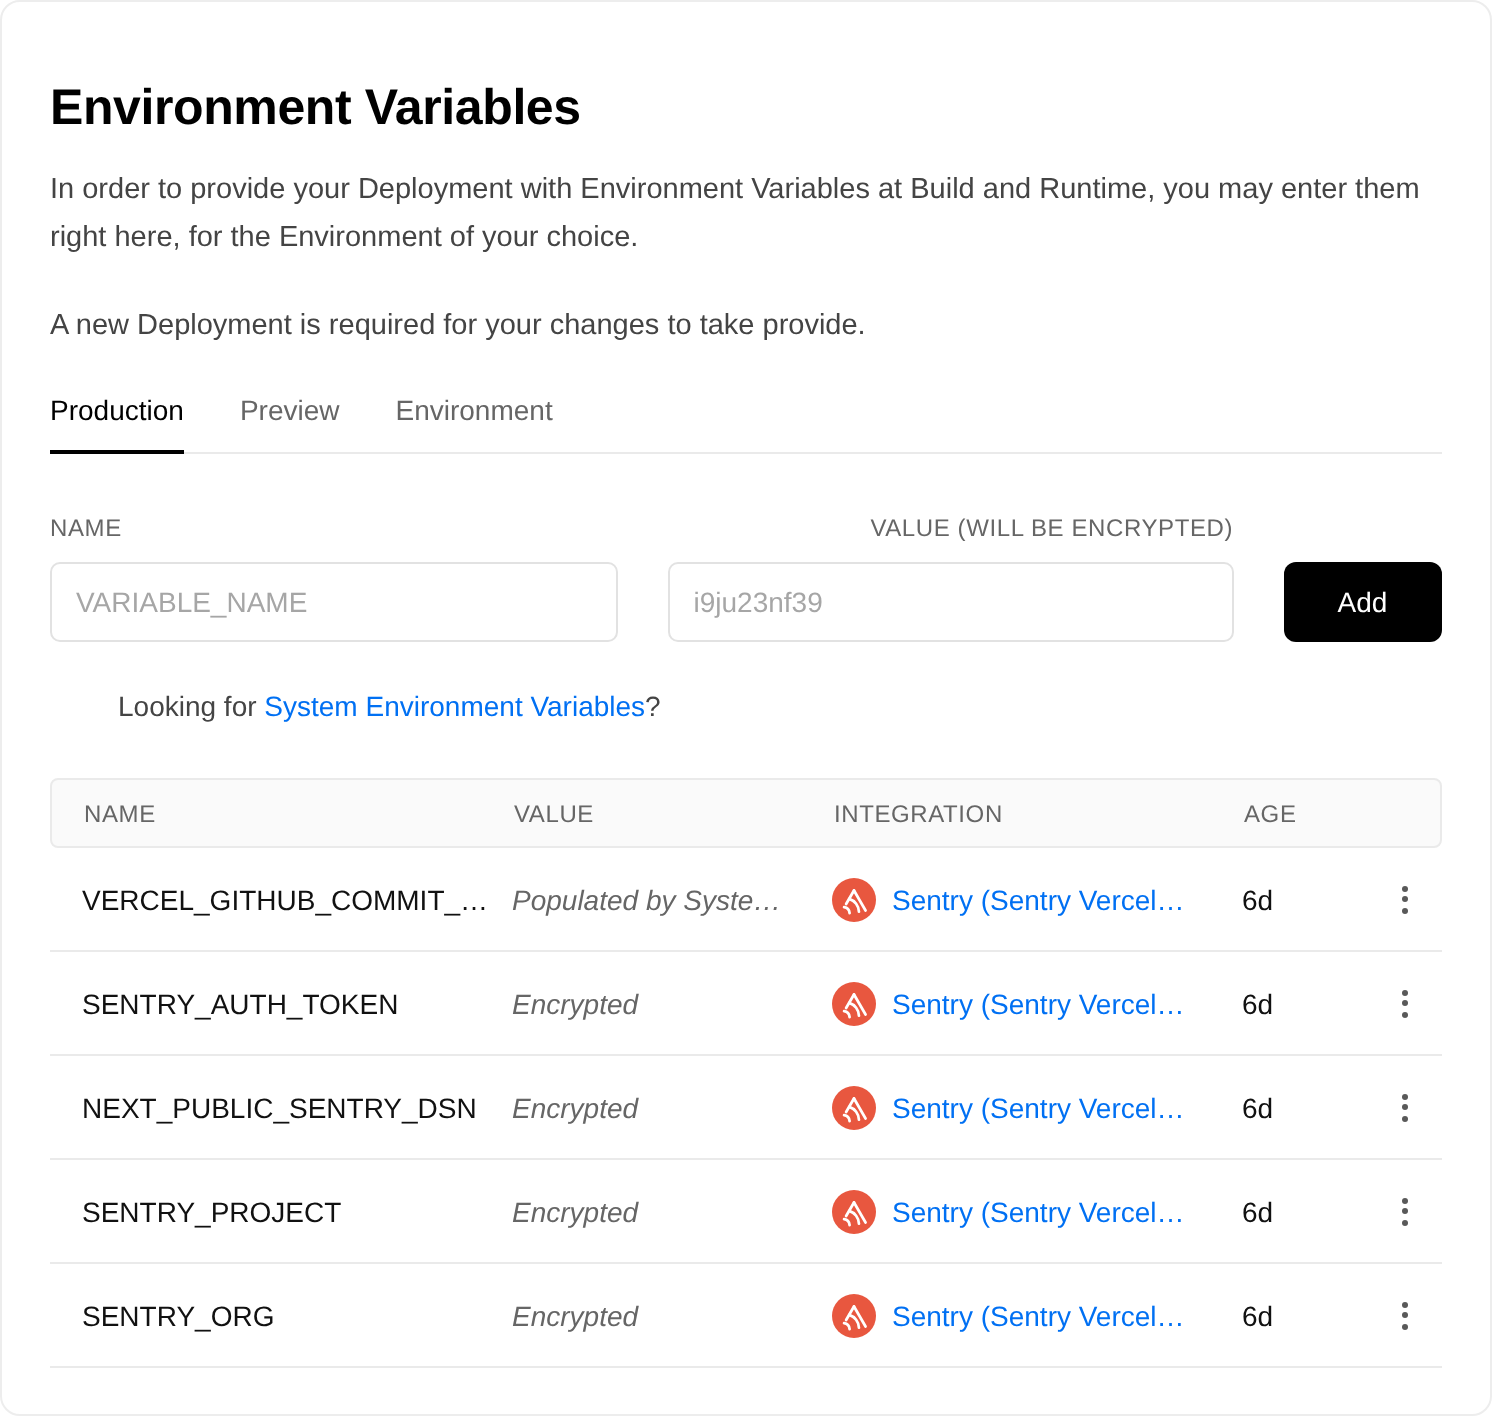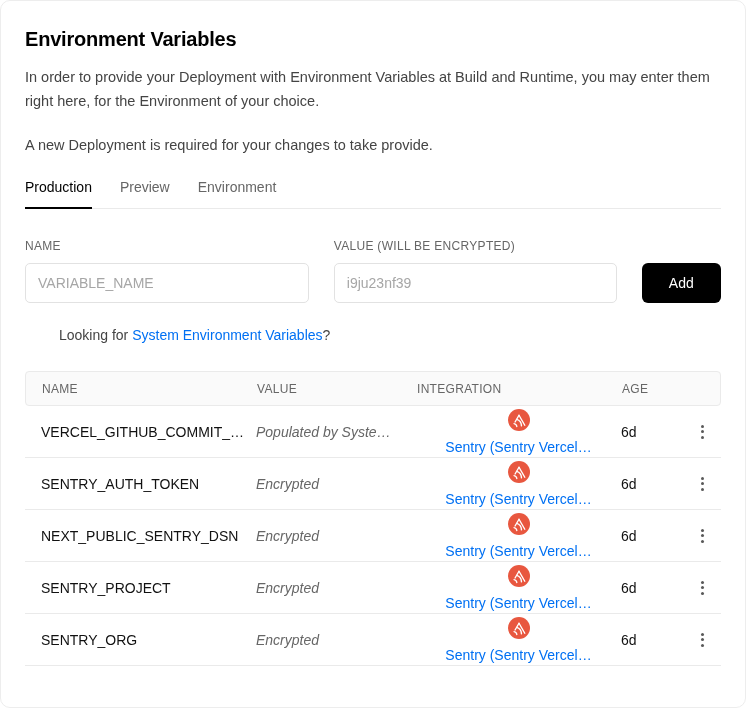--- a/index.html
+++ b/index.html
@@ -20,22 +20,22 @@
     height: 708px;
     background: #fff;
     border: 1px solid #ededed;
     border-radius: 10px;
     overflow: hidden;
   }
   .content { padding: 0 24px; }
 
   .page-title {
     margin: 0;
-    padding-top: 27px;
-    font-size: 20px;
+    padding-top: 39px;
+    font-size: 25px;
     font-weight: 700;
     color: #000;
     letter-spacing: -0.2px;
   }
   .desc {
     margin: 14px 0 0 0;
     font-size: 14.5px;
     line-height: 24px;
     color: #444;
     max-width: 692px;
@@ -65,21 +65,21 @@
 
   
   .env-form {
     margin-top: 30px;
     display: flex;
     align-items: flex-end;
     gap: 25px;
   }
   .field { display: flex; flex-direction: column; }
   .field-name  { width: 286px; }
-  .field-value { width: 285px; }
+  .field-value { width: 285px; align-items: flex-end; }
   .field-label {
     font-size: 12px;
     color: #666;
     letter-spacing: 0.3px;
     margin-bottom: 10px;
   }
   .text-input {
     height: 40px;
     width: 100%;
     border: 1px solid #e2e2e2;
@@ -151,21 +151,20 @@
     color: #666;
     white-space: nowrap;
     overflow: hidden;
   }
   .cell-integration {
     display: flex;
     align-items: center;
     gap: 8px;
     white-space: nowrap;
     overflow: hidden;
-    flex-direction: column;
   }
   .cell-integration a {
     color: var(--link-blue);
     text-decoration: none;
     cursor: pointer;
   }
   .sentry-badge { width: 22px; height: 22px; flex: 0 0 22px; display: block; }
   .cell-age { color: #111; }
   .cell-menu { display: flex; justify-content: center; }
   .kebab-btn {

